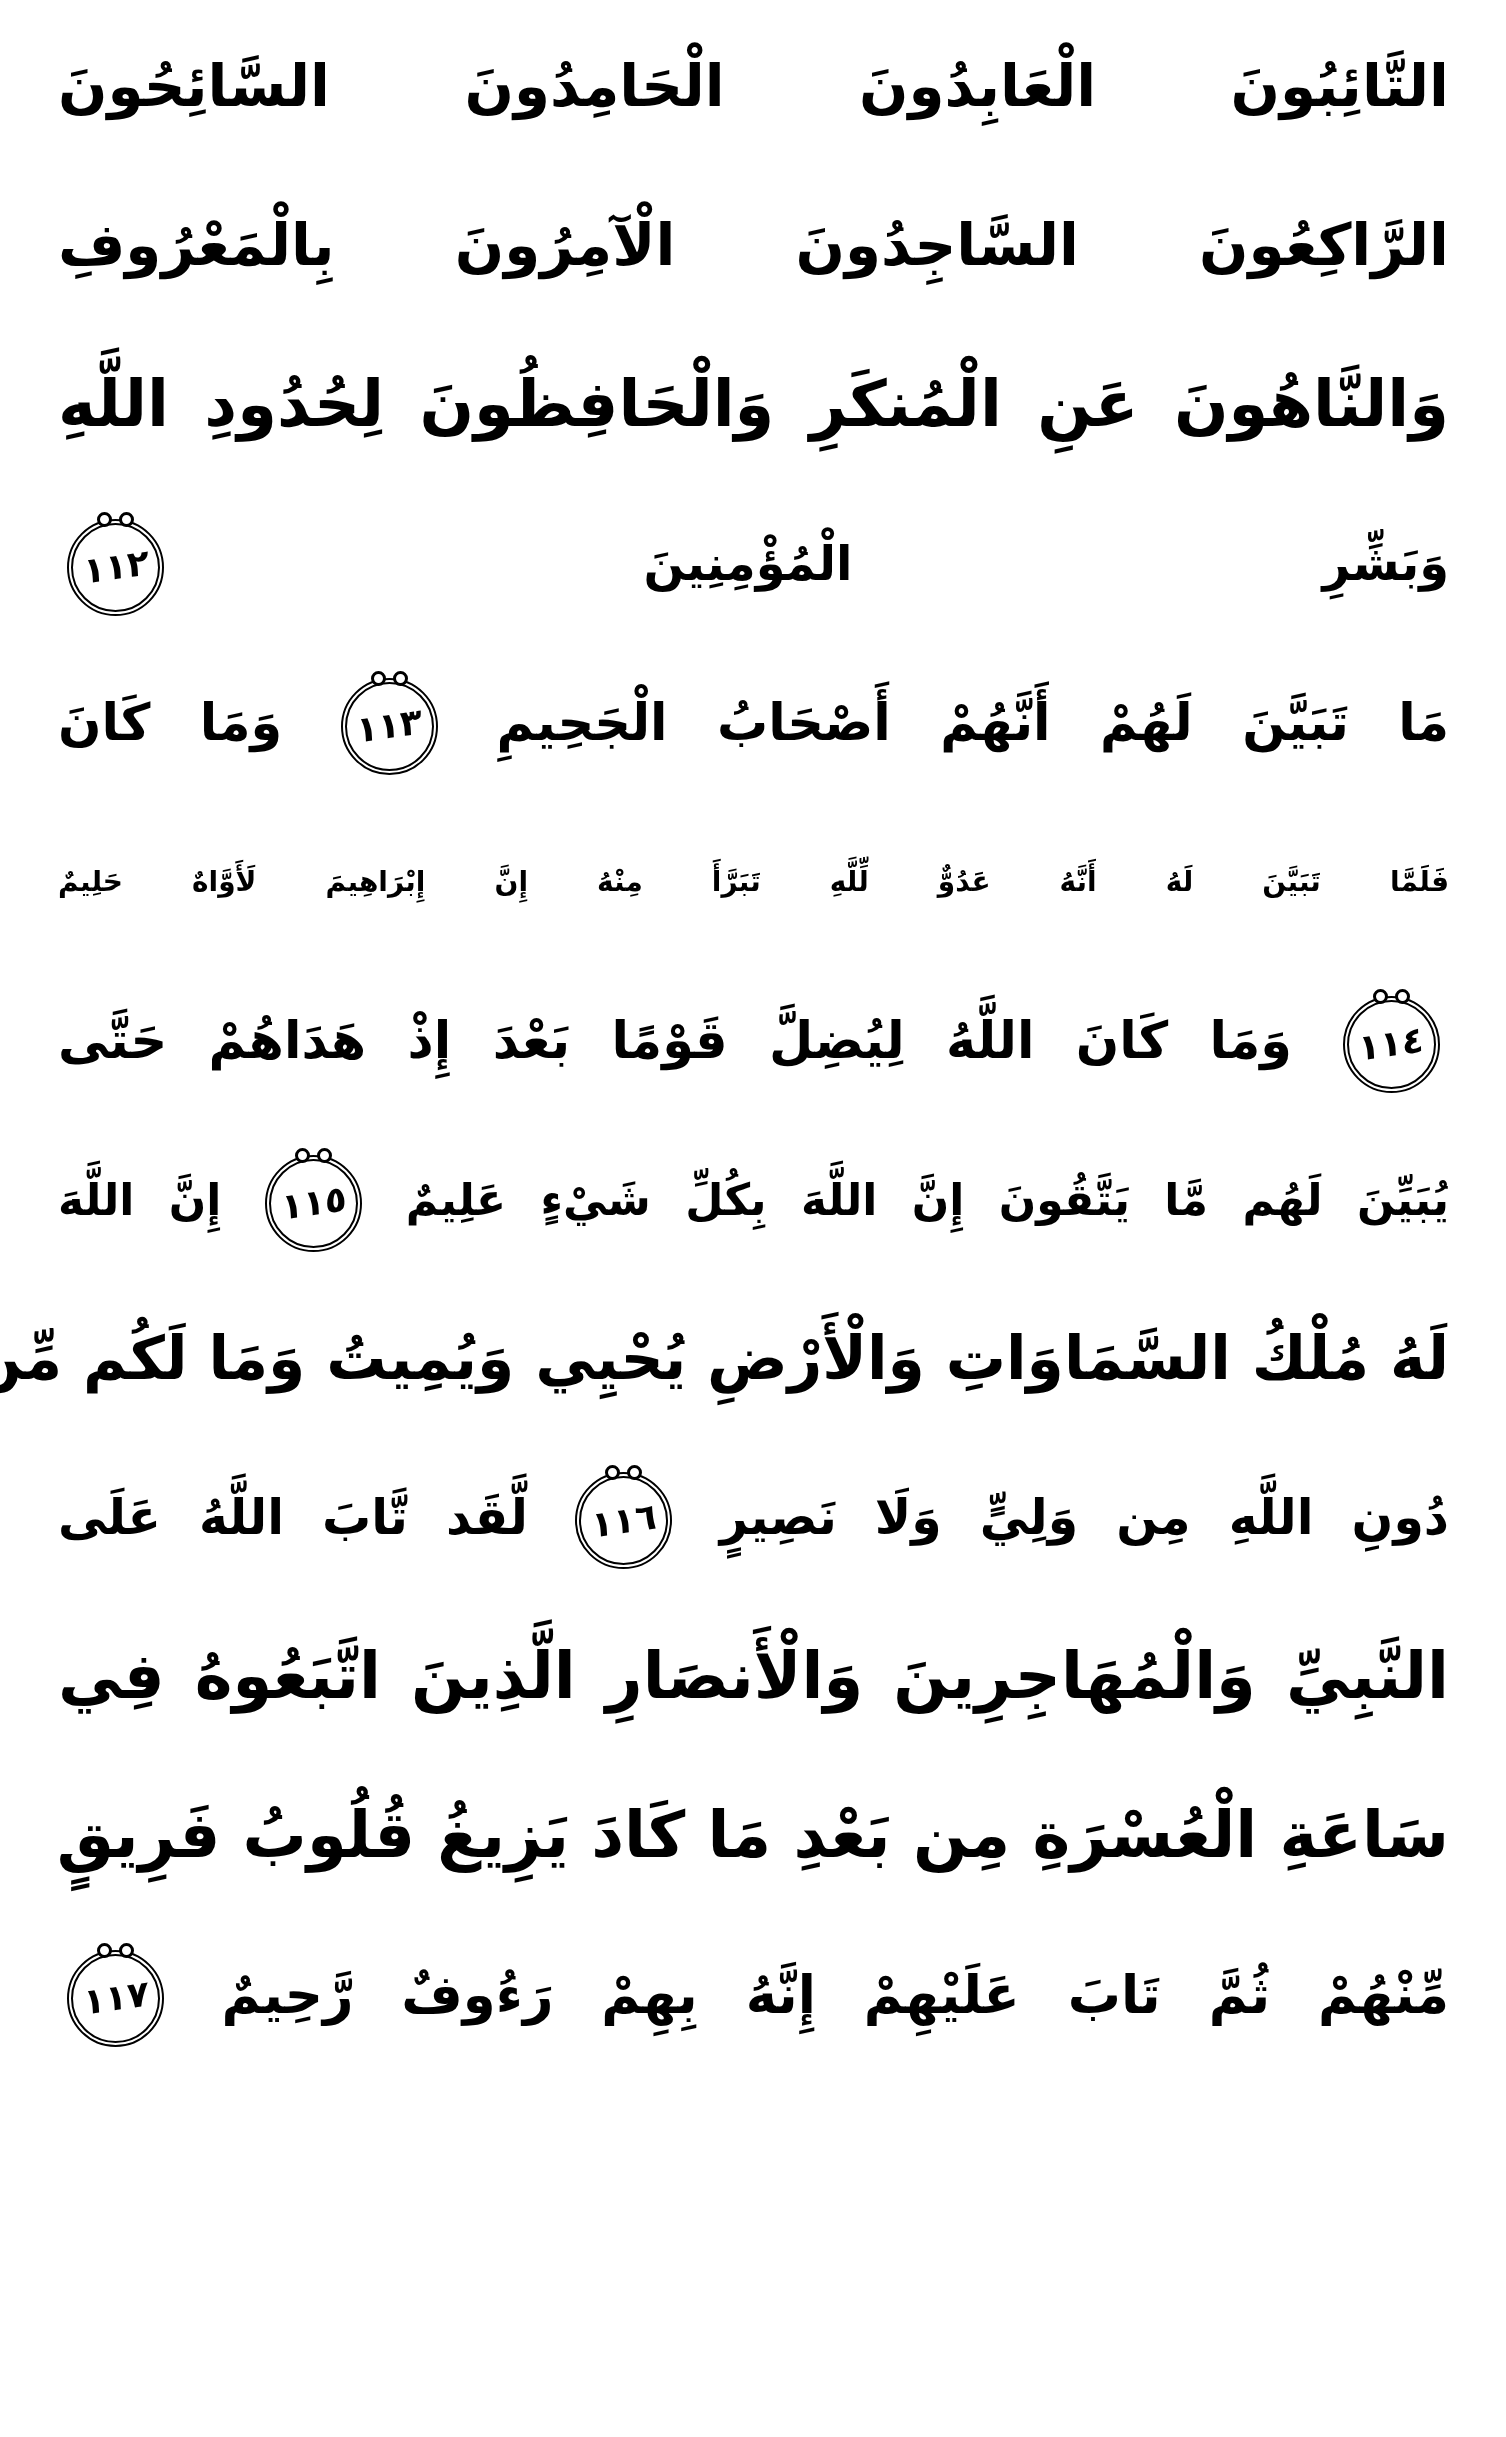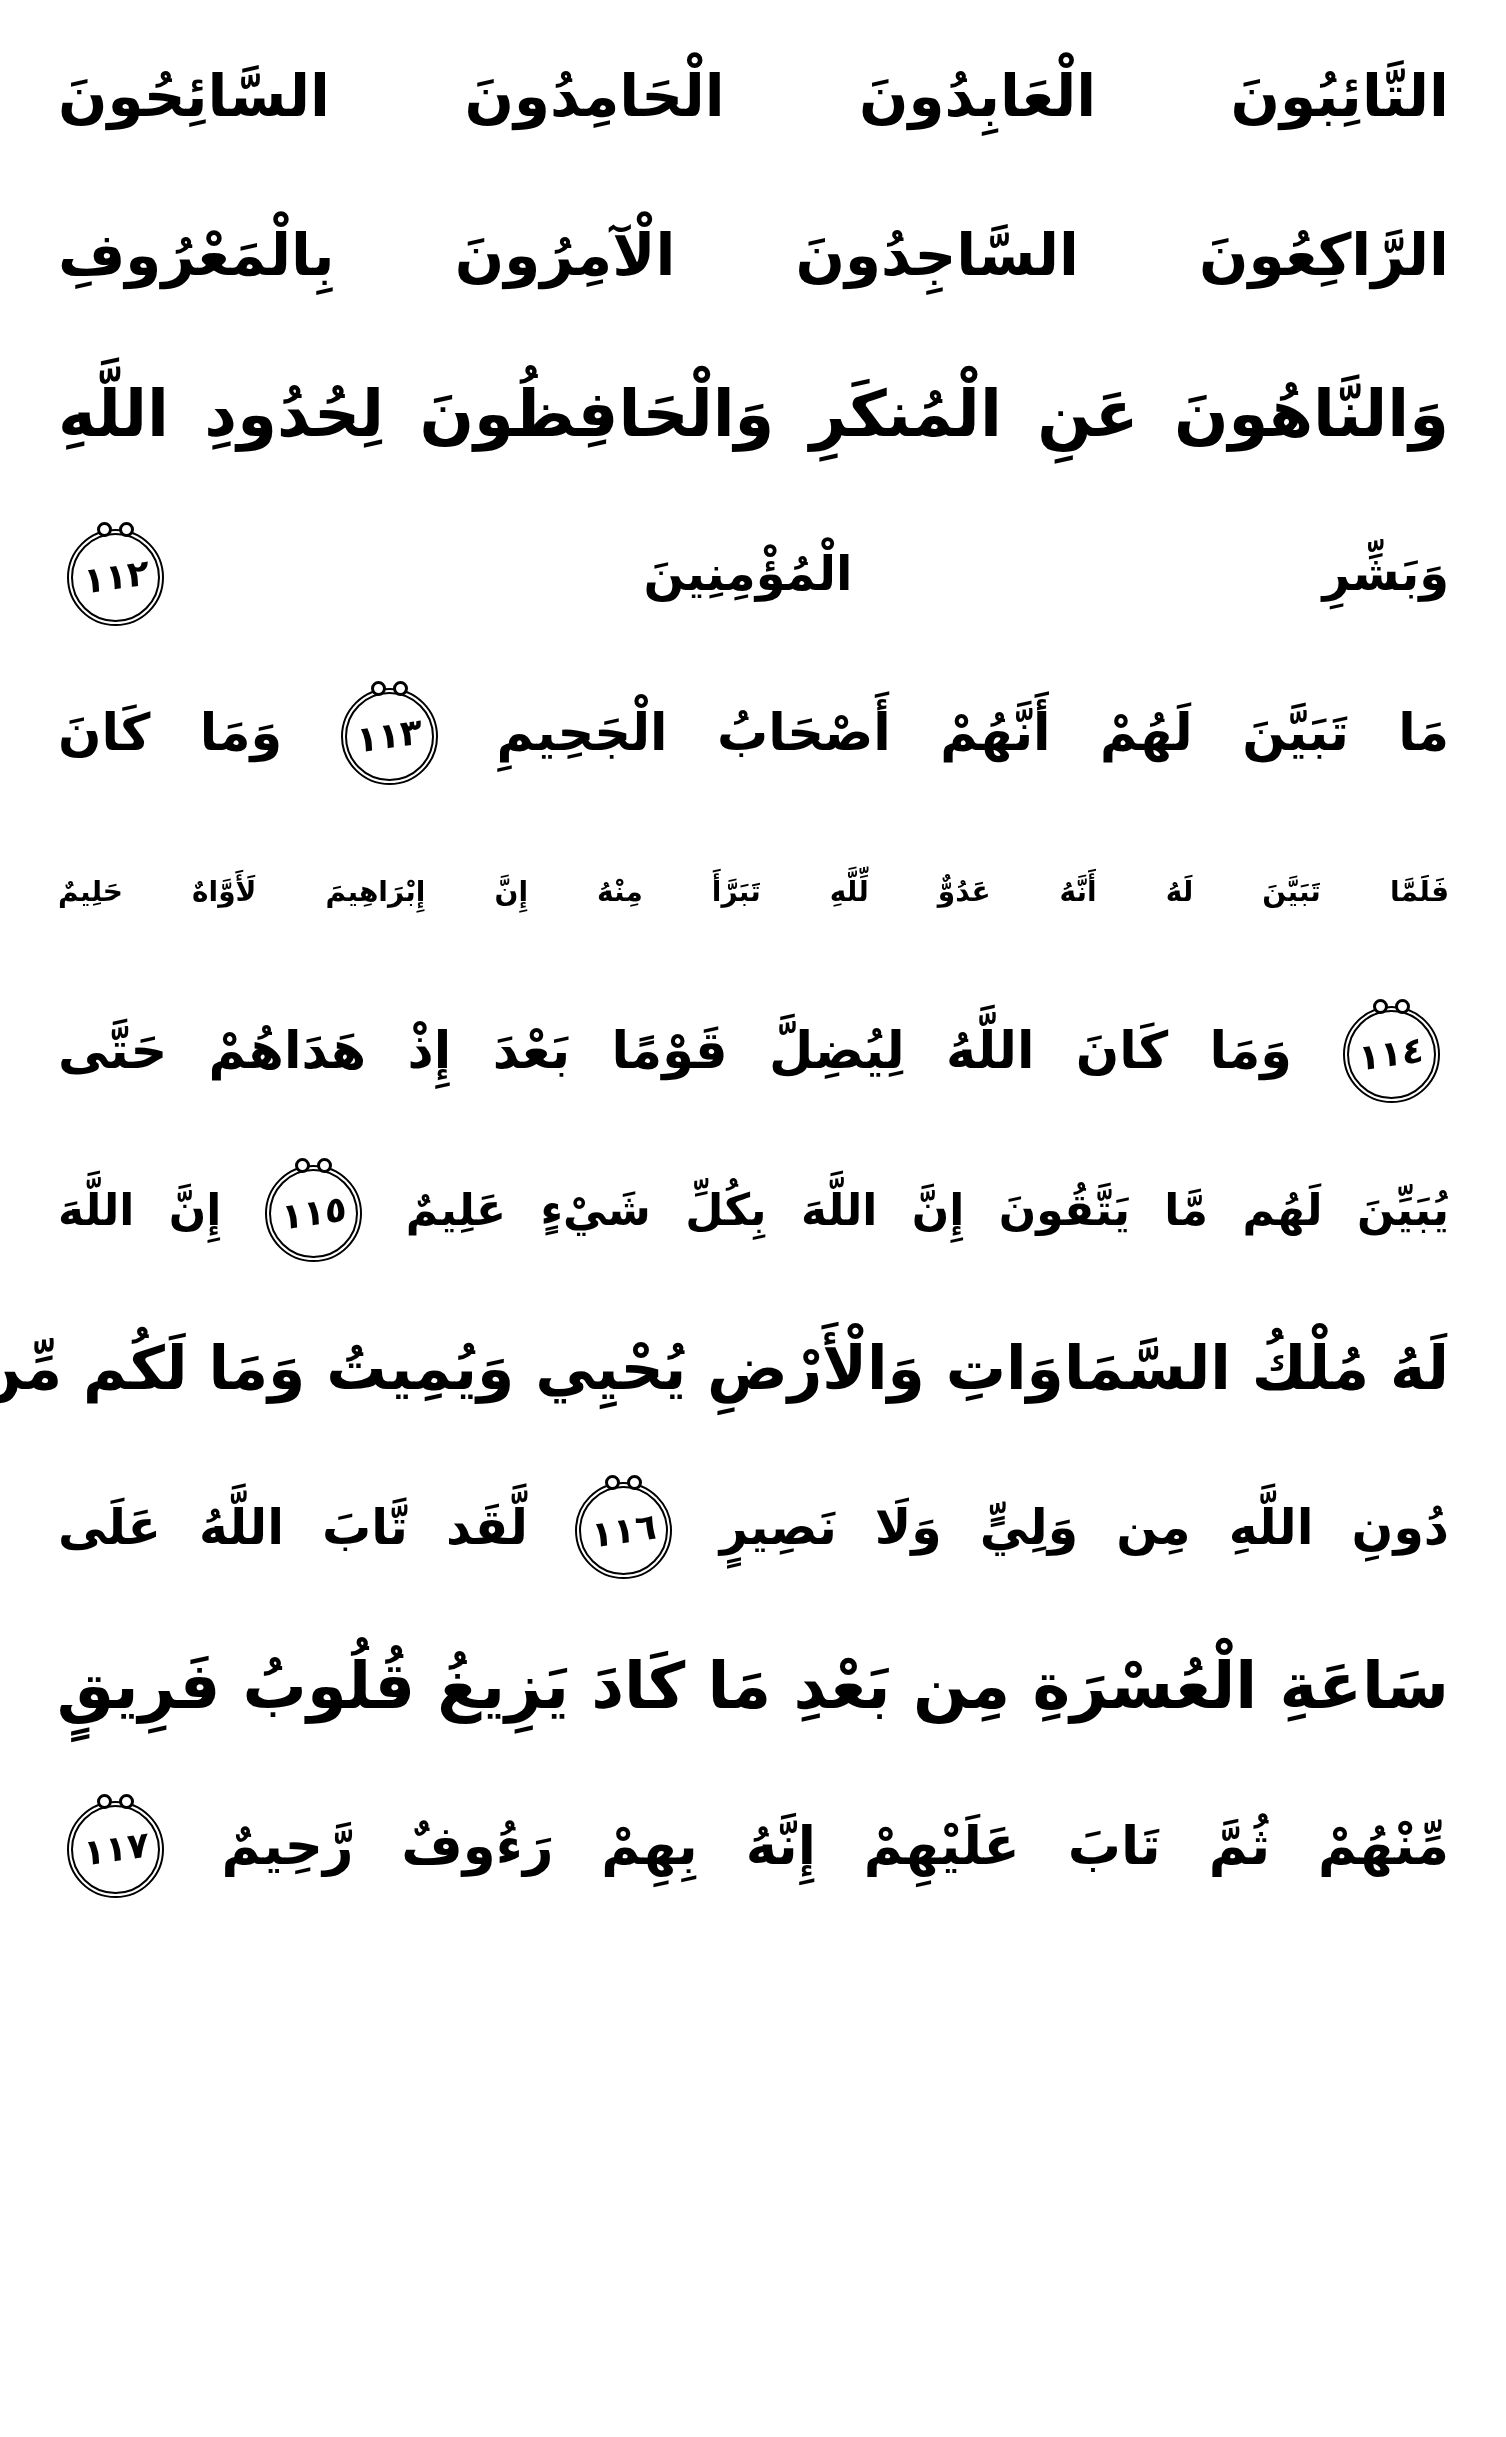--- a/index.html
+++ b/index.html
@@ -5,21 +5,21 @@
   html,body{margin:0;padding:0;}
   body{
     width:1507px;height:2438px;
     background:#ffffff;color:#000000;
     overflow:hidden;
     font-family:"DejaVu Sans",sans-serif;
   }
   .page{
     width:1507px;height:2438px;
     box-sizing:border-box;
-    padding:17px 58px 0 58px;
+    padding:7px 58px 0 58px;
     direction:rtl;
   }
   .line{
     height:159px;
     line-height:159px;
     white-space:nowrap;
     text-align:justify;
     text-align-last:justify;
     -moz-text-align-last:justify;
     font-weight:700;
@@ -126,20 +126,23 @@
   </div>
 
   <div class="line fs84">
     <span>دُونِ اللَّهِ مِن وَلِيٍّ وَلَا نَصِيرٍ</span>
     <span class="vm">
         <span class="vm-n">١١٦</span>
       </span>
     <span>لَّقَد تَّابَ اللَّهُ عَلَى</span>
   </div>
 
+  <div class="line fs86">
+    <span>النَّبِيِّ وَالْمُهَاجِرِينَ وَالْأَنصَارِ الَّذِينَ اتَّبَعُوهُ فِي</span>
+  </div>
 
   <div class="line fs86">
     <span>سَاعَةِ الْعُسْرَةِ مِن بَعْدِ مَا كَادَ يَزِيغُ قُلُوبُ فَرِيقٍ</span>
   </div>
 
   <div class="line fs92">
     <span>مِّنْهُمْ ثُمَّ تَابَ عَلَيْهِمْ إِنَّهُ بِهِمْ رَءُوفٌ رَّحِيمٌ</span>
     <span class="vm">
         <span class="vm-n">١١٧</span>
       </span>

